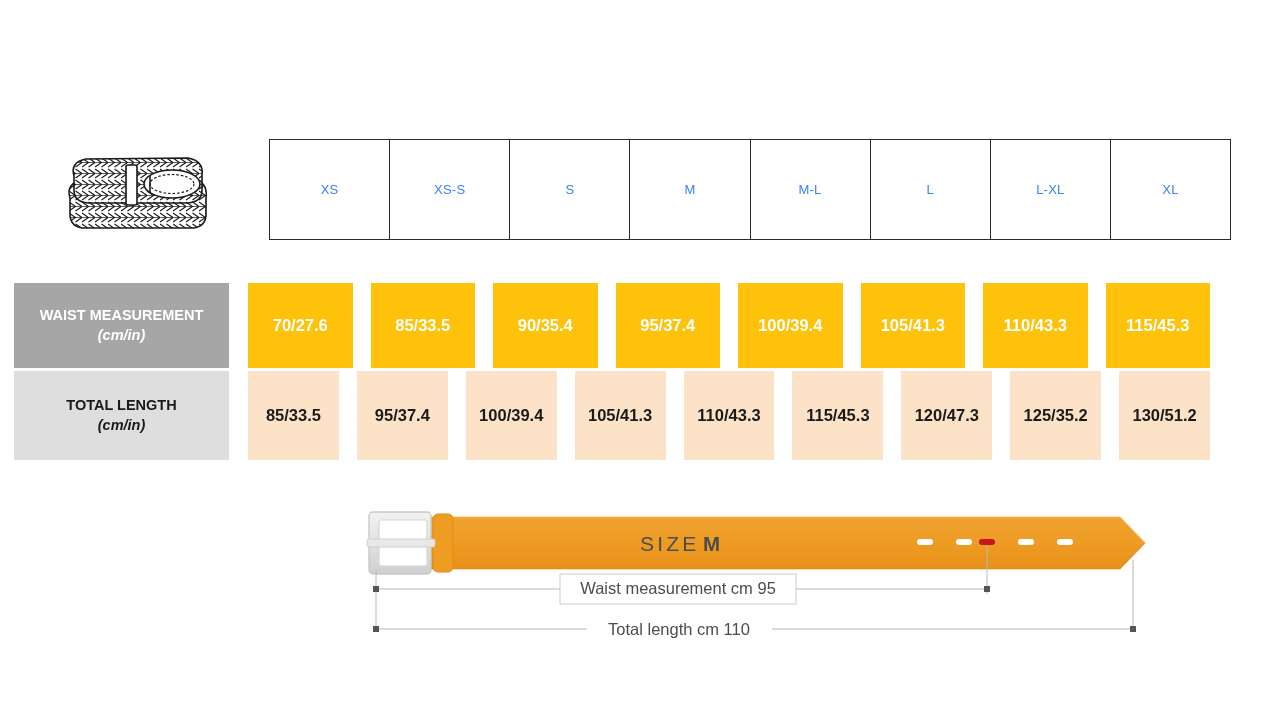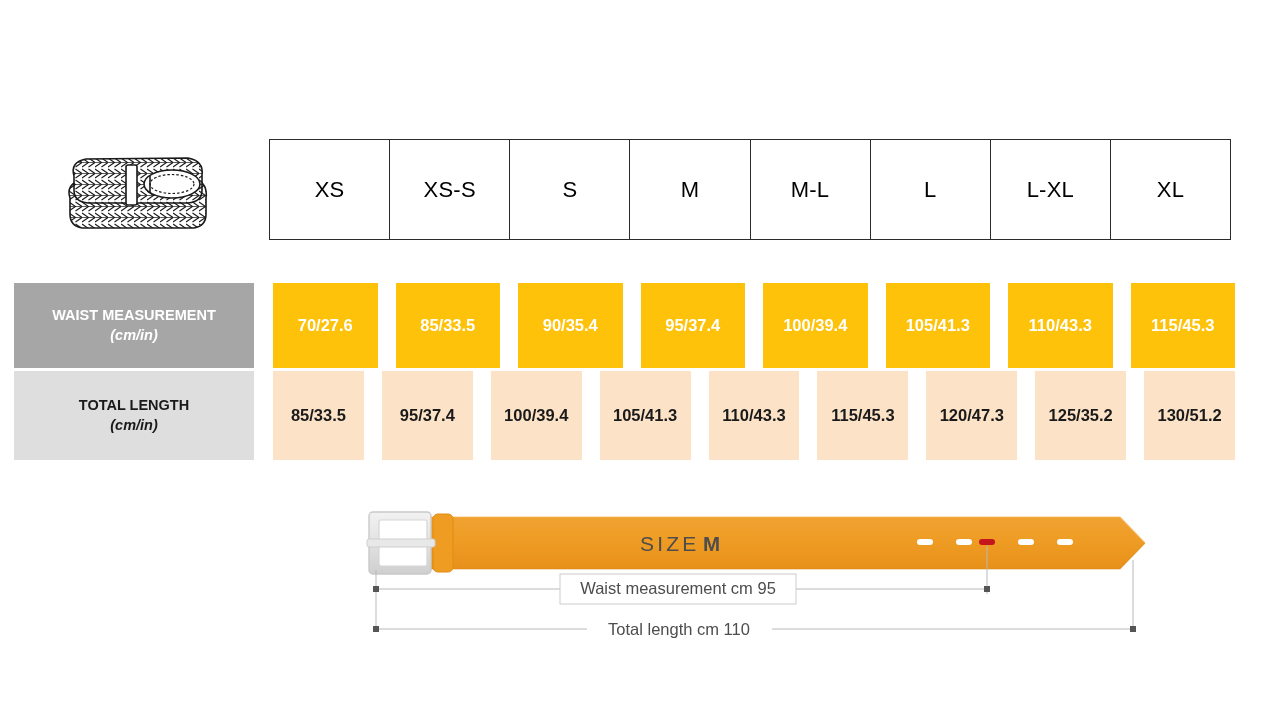--- a/index.html
+++ b/index.html
@@ -36,38 +36,38 @@
     box-sizing: border-box;
     background: #ffffff;
   }
   #size-header-table .hcell {
     flex: 1 1 0;
     display: flex;
     align-items: center;
     justify-content: center;
     border-right: 1.5px solid #2b2b2b;
     box-sizing: border-box;
-    font-size: 22px;
-    color: #000000;
+    font-size: 13px;
+    color: #3b82f6;
     letter-spacing: 0.2px;
   }
   #size-header-table .hcell:last-child { border-right: none; }
 
   
   .measure-row {
     position: absolute;
     left: 14px;
     display: flex;
     align-items: stretch;
   }
   #waist-row { top: 283px; height: 85px; }
   #length-row { top: 371px; height: 89px; }
 
   .row-label {
-    width: 240px;
+    width: 215px;
     margin-right: 19px;
     display: flex;
     flex-direction: column;
     align-items: center;
     justify-content: center;
     box-sizing: border-box;
     font-weight: bold;
     text-align: center;
     line-height: 1.35;
   }

